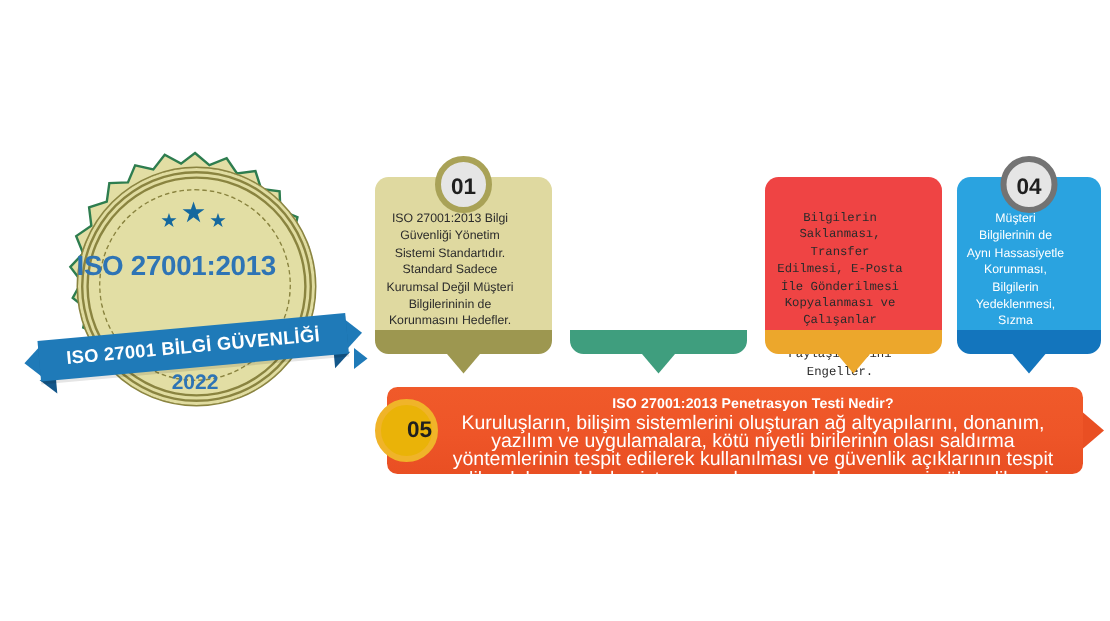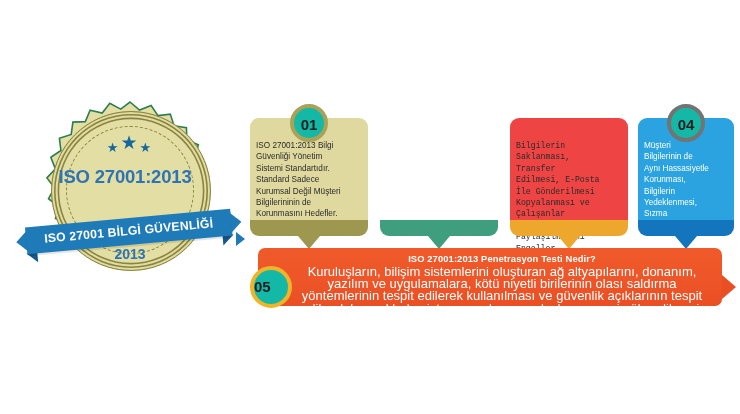--- a/index.html
+++ b/index.html
@@ -66,21 +66,20 @@
     letter-spacing: 2px;
     white-space: nowrap;
   }
   #seal-stars .st-sm { font-size: 13px; }
   #seal-stars .st-lg { font-size: 19px; position: relative; top: -3px; }
   #seal-title {
     position: absolute;
     left: 33px;
     top: 68px;
     width: 148px;
-    text-align: center;
     font-size: 18.5px;
     font-weight: bold;
     color: #2e74b5;
     letter-spacing: -0.2px;
     white-space: nowrap;
   }
   #seal-year {
     position: absolute;
     left: 33px;
     top: 148px;
@@ -166,21 +165,21 @@
     height: 118px;
     border-radius: 9px;
   }
   .card-body {
     position: absolute;
     left: 0; right: 0; top: 0;
     height: 102px;
     border-radius: 9px 9px 0 0;
     box-sizing: border-box;
     padding: 22px 24px 0 6px;
-    text-align: left;
+    text-align: center;
     font-size: 8.2px;
     line-height: 11.4px;
     color: #2b2b2b;
   }
   .card-foot {
     position: absolute;
     left: 0; right: 0;
     top: 102px;
     height: 16px;
     border-radius: 0 0 9px 9px;
@@ -195,21 +194,21 @@
     border-right: 11px solid transparent;
   }
   .card-badge {
     position: absolute;
     left: 50%;
     margin-left: -19px;
     top: -14px;
     width: 38px;
     height: 38px;
     border-radius: 50%;
-    background: #14b8a6;
+    background: #e5e5e5;
     box-sizing: border-box;
     line-height: 34px;
     text-align: center;
     font-size: 15px;
     font-weight: bold;
     color: #1f1f1f;
   }
 
   
   #card-1 { left: 250px; }
@@ -233,21 +232,21 @@
   #card-4 { left: 638px; width: 96px; }
   #card-4 .card-body { background: #2aa3e0; color: #ffffff; }
   #card-4 .card-foot { background: #1375bd; }
   #card-4 .card-arrow { border-top: 13px solid #1375bd; }
   #card-4 .card-badge { border: 4px solid #737373; }
 
   
   #banner {
     position: absolute;
     left: 258px;
-    top: 248px;
+    top: 258px;
     width: 464px;
     height: 58px;
     background: linear-gradient(180deg, #f05a2a 0%, #ee5528 55%, #e94f23 100%);
     border-radius: 7px;
     box-sizing: border-box;
     padding: 4px 12px 0 36px;
   }
   #banner-arrow {
     position: absolute;
     left: 722px;
@@ -272,25 +271,25 @@
     line-height: 12.2px;
     padding-top: 1px;
   }
   #badge-05 {
     position: absolute;
     left: 250px;
     top: 266px;
     width: 42px;
     height: 42px;
     border-radius: 50%;
-    background: #14b8a6;
+    background: #eab308;
     border: 4px solid #f0b429;
     box-sizing: border-box;
     line-height: 34px;
-    text-align: left;
+    text-align: right;
     font-size: 15px;
     font-weight: bold;
     color: #1f1f1f;
     z-index: 5;
   }
 </style>
 </head>
 <body>
 
 <div id="seal-wrap">
@@ -310,21 +309,21 @@
 
   <div id="ribbon">
     <div class="ribbon-tail" id="ribbon-tail-l"></div>
     <div class="ribbon-tail" id="ribbon-tail-r"></div>
     <div class="ribbon-fold" id="ribbon-fold-l"></div>
     <div class="ribbon-fold" id="ribbon-fold-r"></div>
     <div id="ribbon-band"></div>
     <div id="ribbon-text">ISO 27001 BİLGİ GÜVENLİĞİ</div>
   </div>
 
-  <div id="seal-year">2013</div>
+  <div id="seal-year">2022</div>
 </div>
 
 <div id="seal-connector"></div>
 
 <div class="card" id="card-1">
   <div class="card-body">ISO 27001:2013 Bilgi Güvenliği Yönetim Sistemi Standartıdır. Standard Sadece Kurumsal Değil Müşteri Bilgilerininin de Korunmasını Hedefler.</div>
   <div class="card-foot"></div>
   <div class="card-arrow"></div>
   <div class="card-badge">01</div>
 </div>

